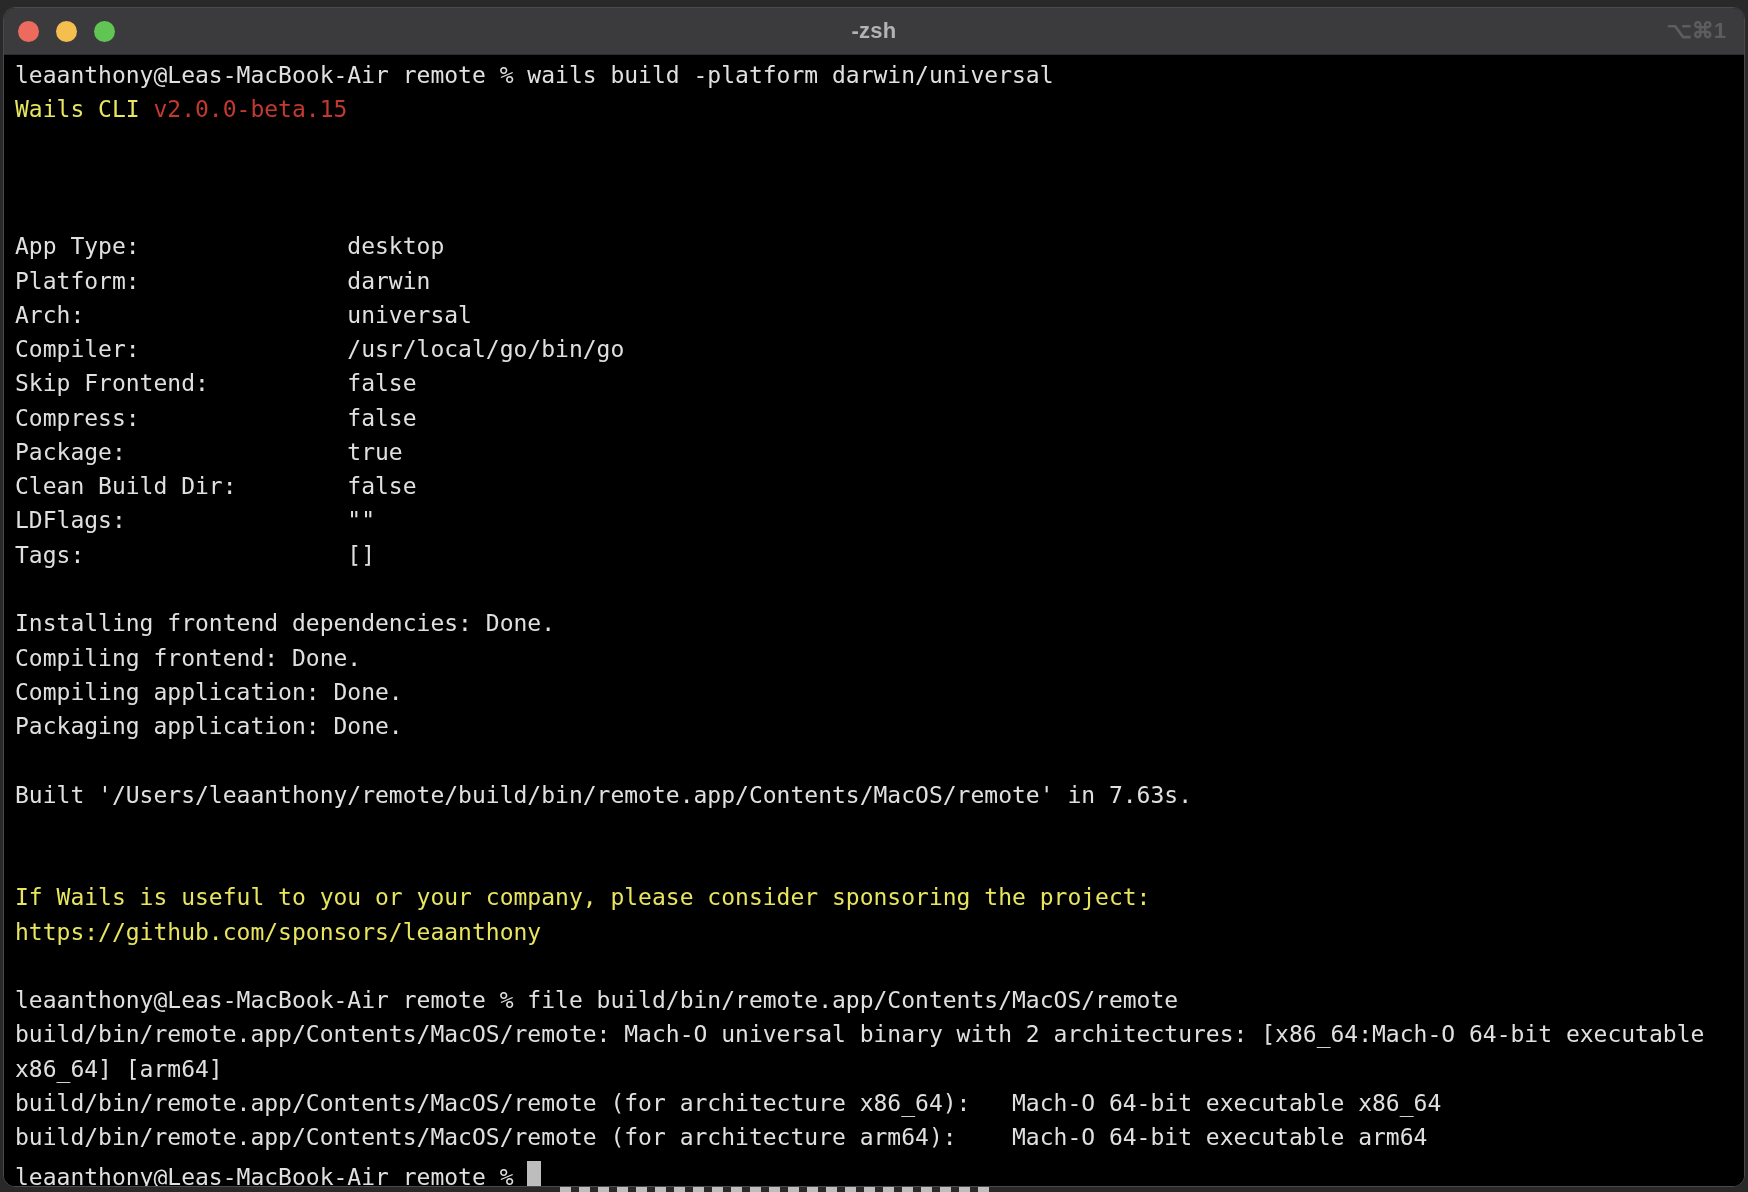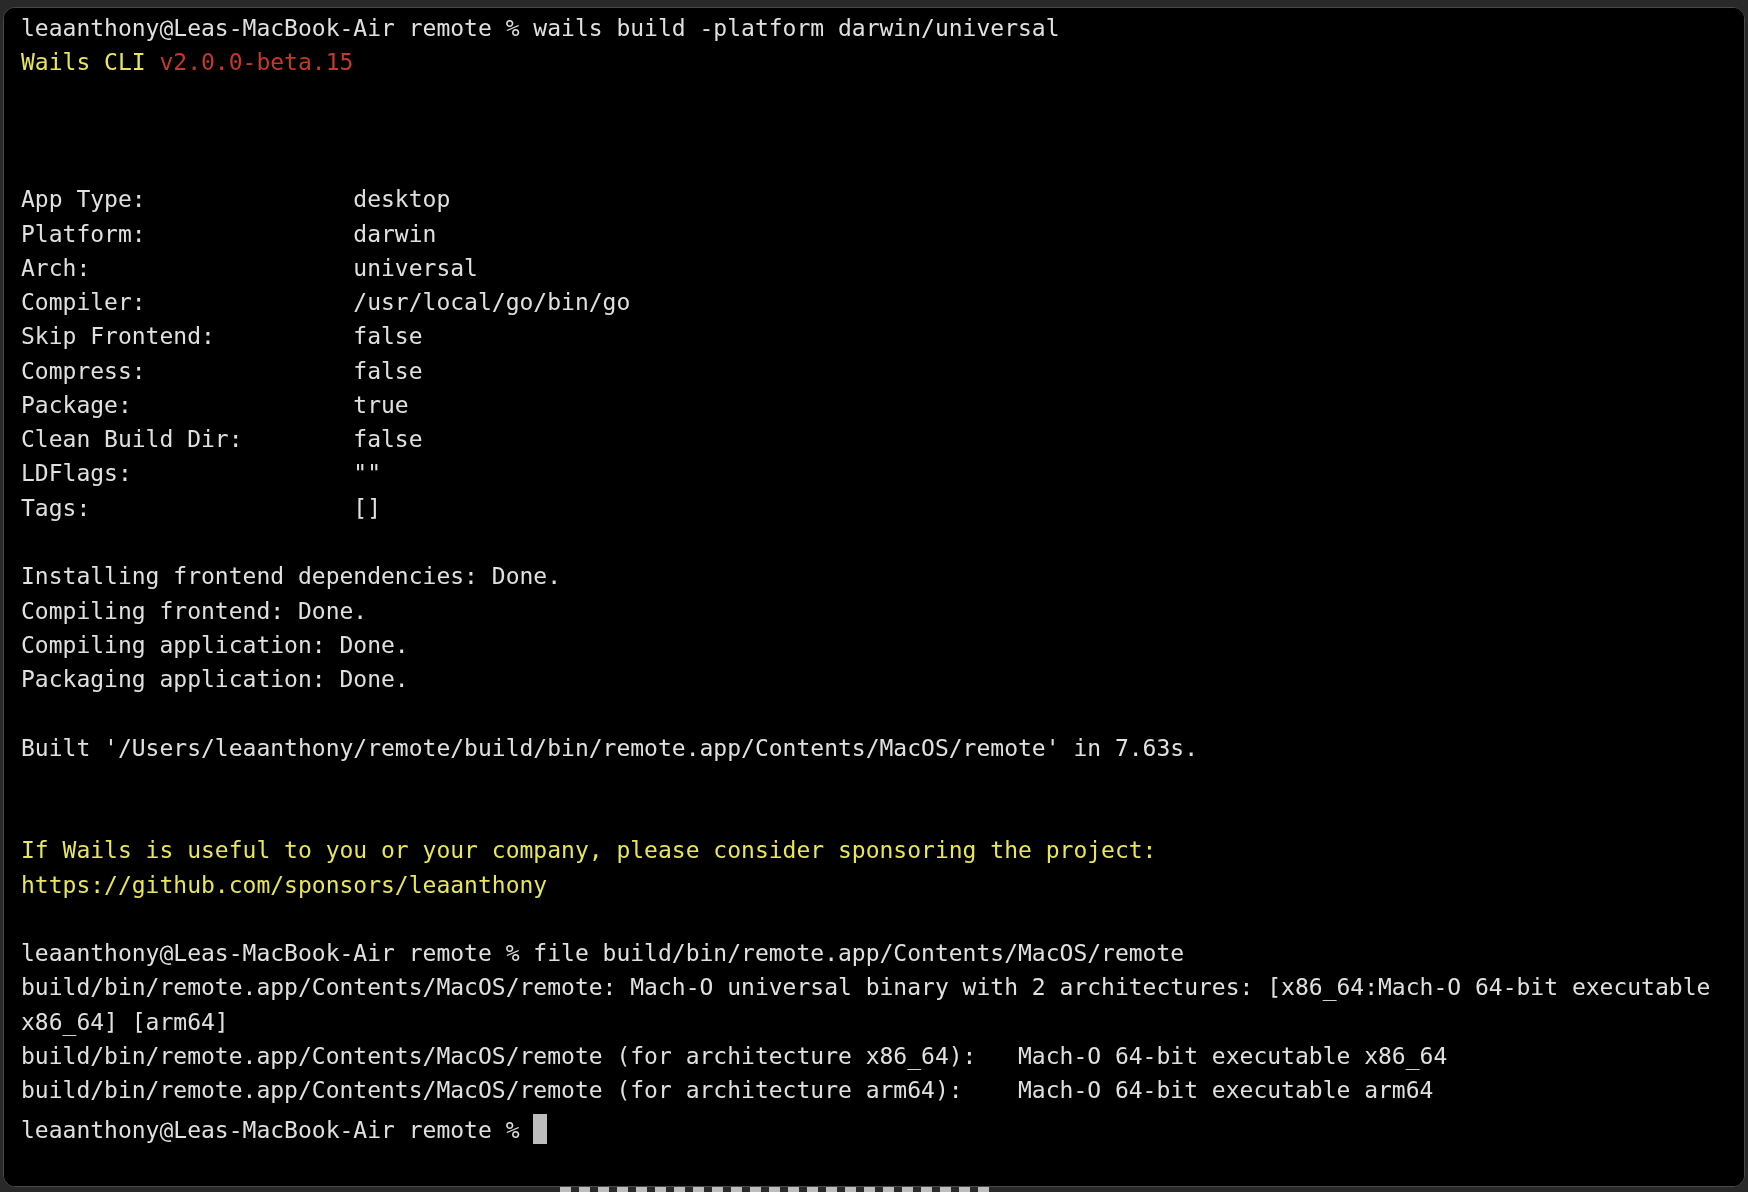--- a/index.html
+++ b/index.html
@@ -64,21 +64,21 @@
   .shortcut {
     position: absolute;
     right: 18px;
     font-size: 22px;
     font-weight: bold;
     color: #5d5d5f;
   }
   .screen {
     flex: 1;
     background: #000;
-    padding: 3px 0 0 17px;
+    padding: 3px 0 0 11px;
     overflow: hidden;
   }
   #terminal {
     font-family: "DejaVu Sans Mono", monospace;
     font-size: 23px;
     white-space: pre;
   }
   .term-line {
     height: 34.27px;
     line-height: 34.27px;
@@ -91,16 +91,25 @@
     background: #bdbdbd;
     transform: translateY(6px);
   }
 </style>
 </head>
 <body>
 
 <div class="bg-fragment"></div>
 
 <div class="window">
+  <div class="titlebar">
+    <div class="traffic-lights">
+      <div class="light red"></div>
+      <div class="light yellow"></div>
+      <div class="light green"></div>
+    </div>
+    <div class="title">-zsh</div>
+    <div class="shortcut">⌥⌘1</div>
+  </div>
   <div class="screen">
     <div id="terminal"><div class="term-line"><span style="color: rgb(224, 224, 224);">leaanthony@Leas-MacBook-Air remote % wails build -platform darwin/universal</span></div><div class="term-line"><span style="color: rgb(232, 229, 94);">Wails CLI </span><span style="color: rgb(194, 58, 45);">v2.0.0-beta.15</span></div><div class="term-line"></div><div class="term-line"></div><div class="term-line"></div><div class="term-line"><span style="color: rgb(224, 224, 224);">App Type:               desktop</span></div><div class="term-line"><span style="color: rgb(224, 224, 224);">Platform:               darwin</span></div><div class="term-line"><span style="color: rgb(224, 224, 224);">Arch:                   universal</span></div><div class="term-line"><span style="color: rgb(224, 224, 224);">Compiler:               /usr/local/go/bin/go</span></div><div class="term-line"><span style="color: rgb(224, 224, 224);">Skip Frontend:          false</span></div><div class="term-line"><span style="color: rgb(224, 224, 224);">Compress:               false</span></div><div class="term-line"><span style="color: rgb(224, 224, 224);">Package:                true</span></div><div class="term-line"><span style="color: rgb(224, 224, 224);">Clean Build Dir:        false</span></div><div class="term-line"><span style="color: rgb(224, 224, 224);">LDFlags:                ""</span></div><div class="term-line"><span style="color: rgb(224, 224, 224);">Tags:                   []</span></div><div class="term-line"></div><div class="term-line"><span style="color: rgb(224, 224, 224);">Installing frontend dependencies: Done.</span></div><div class="term-line"><span style="color: rgb(224, 224, 224);">Compiling frontend: Done.</span></div><div class="term-line"><span style="color: rgb(224, 224, 224);">Compiling application: Done.</span></div><div class="term-line"><span style="color: rgb(224, 224, 224);">Packaging application: Done.</span></div><div class="term-line"></div><div class="term-line"><span style="color: rgb(224, 224, 224);">Built '/Users/leaanthony/remote/build/bin/remote.app/Contents/MacOS/remote' in 7.63s.</span></div><div class="term-line"></div><div class="term-line"></div><div class="term-line"><span style="color: rgb(232, 229, 94);">If Wails is useful to you or your company, please consider sponsoring the project:</span></div><div class="term-line"><span style="color: rgb(232, 229, 94);">https://github.com/sponsors/leaanthony</span></div><div class="term-line"></div><div class="term-line"><span style="color: rgb(224, 224, 224);">leaanthony@Leas-MacBook-Air remote % file build/bin/remote.app/Contents/MacOS/remote</span></div><div class="term-line"><span style="color: rgb(224, 224, 224);">build/bin/remote.app/Contents/MacOS/remote: Mach-O universal binary with 2 architectures: [x86_64:Mach-O 64-bit executable</span></div><div class="term-line"><span style="color: rgb(224, 224, 224);">x86_64] [arm64]</span></div><div class="term-line"><span style="color: rgb(224, 224, 224);">build/bin/remote.app/Contents/MacOS/remote (for architecture x86_64):   Mach-O 64-bit executable x86_64</span></div><div class="term-line"><span style="color: rgb(224, 224, 224);">build/bin/remote.app/Contents/MacOS/remote (for architecture arm64):    Mach-O 64-bit executable arm64</span></div><div class="term-line"><span style="color: rgb(224, 224, 224);">leaanthony@Leas-MacBook-Air remote % </span><span class="cursor"></span></div></div>
   </div>
 </div>
 
 </body></html>

